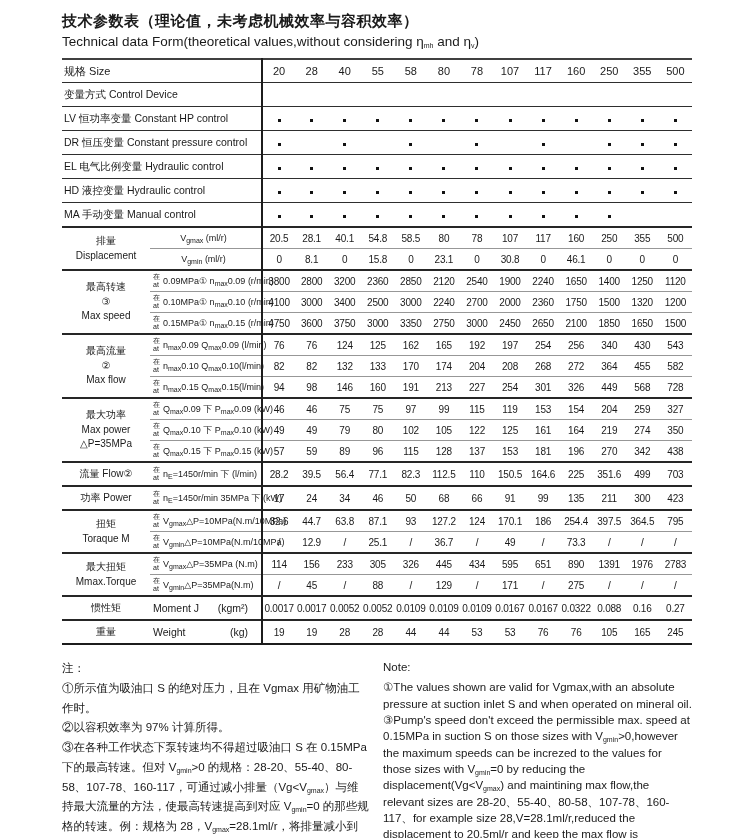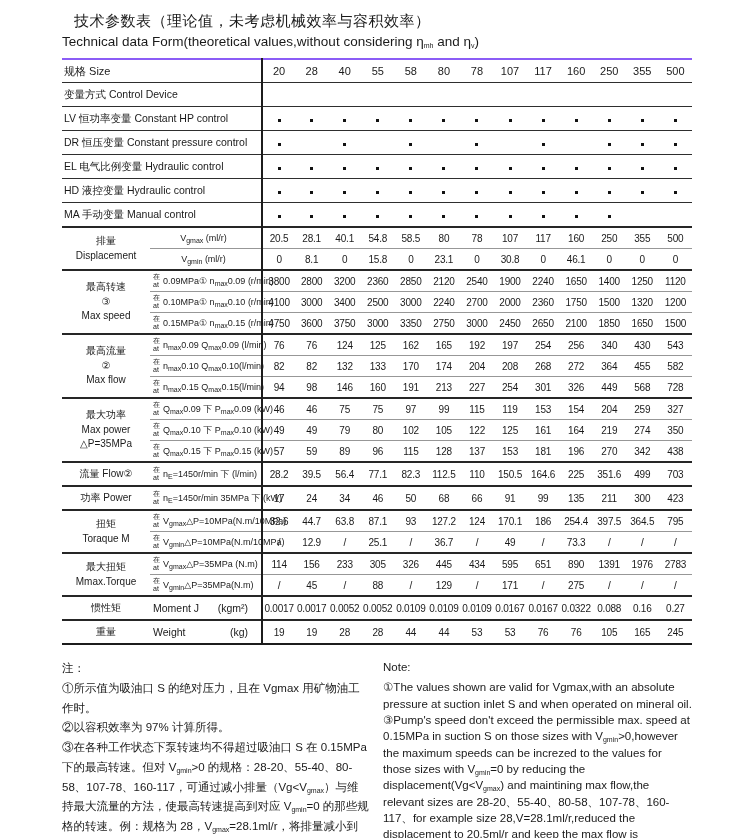--- a/index.html
+++ b/index.html
@@ -1,23 +1,23 @@
 <!DOCTYPE html>
 <html><head>
 <meta charset="utf-8">
 <style>
   html,body{margin:0;padding:0;background:#f6f6f6;}
   .page{position:relative;width:750px;height:838px;background:#ffffff;overflow:hidden;
         font-family:"Liberation Sans", sans-serif;color:#1a1a1a;}
   .content{padding:8px 58px 0 62px;}
-  .title-zh{font-size:15px;font-weight:normal;letter-spacing:0.5px;margin:4px 12px 3px;}
+  .title-zh{font-size:15px;font-weight:bold;letter-spacing:0.5px;margin:4px 0 3px;}
   .title-en{font-size:13.5px;margin:0 0 9px;}
   sub{font-size:7px;line-height:0;vertical-align:-2px;}
   table.spec{width:630px;border-collapse:collapse;table-layout:fixed;
-             border-top:2px solid #8b5cf6;border-bottom:2px solid #1c1c1c;}
+             border-top:2px solid #404040;border-bottom:2px solid #1c1c1c;}
   td{padding:0 1px;height:20px;font-size:10px;text-align:center;vertical-align:middle;
      white-space:nowrap;overflow:visible;}
   td.lab{text-align:left;padding-left:2px;font-size:10.5px;}
   td.vline{border-right:2px solid #1c1c1c;}
   tr.size-row td{font-size:11px;height:22px;}
   tr.ctrl td{height:23px;}
   tr.tr-border td{border-top:1px solid #2e2e2e;}
   tr.tr-group td{border-top:2px solid #262626;}
   tr.tr-inner td{border-top:1px solid #979797;}
   td.glab{font-size:10px;line-height:1.45;text-align:center;padding:1px 0;}

